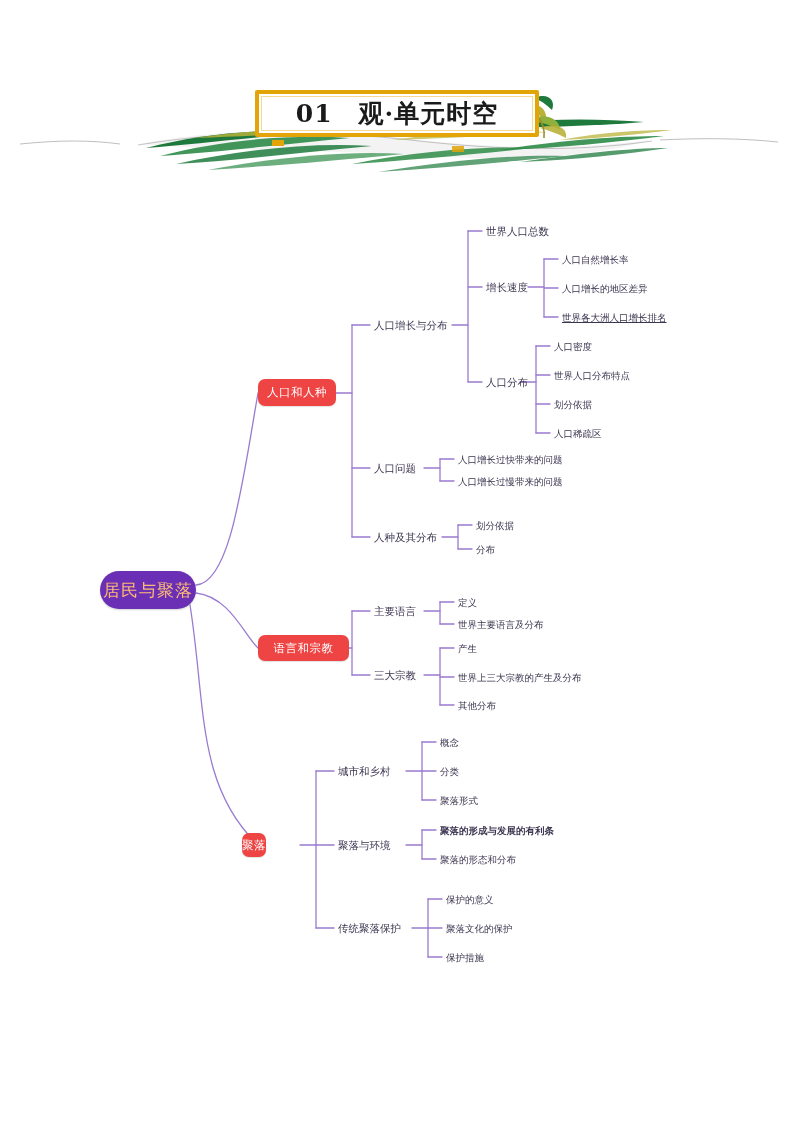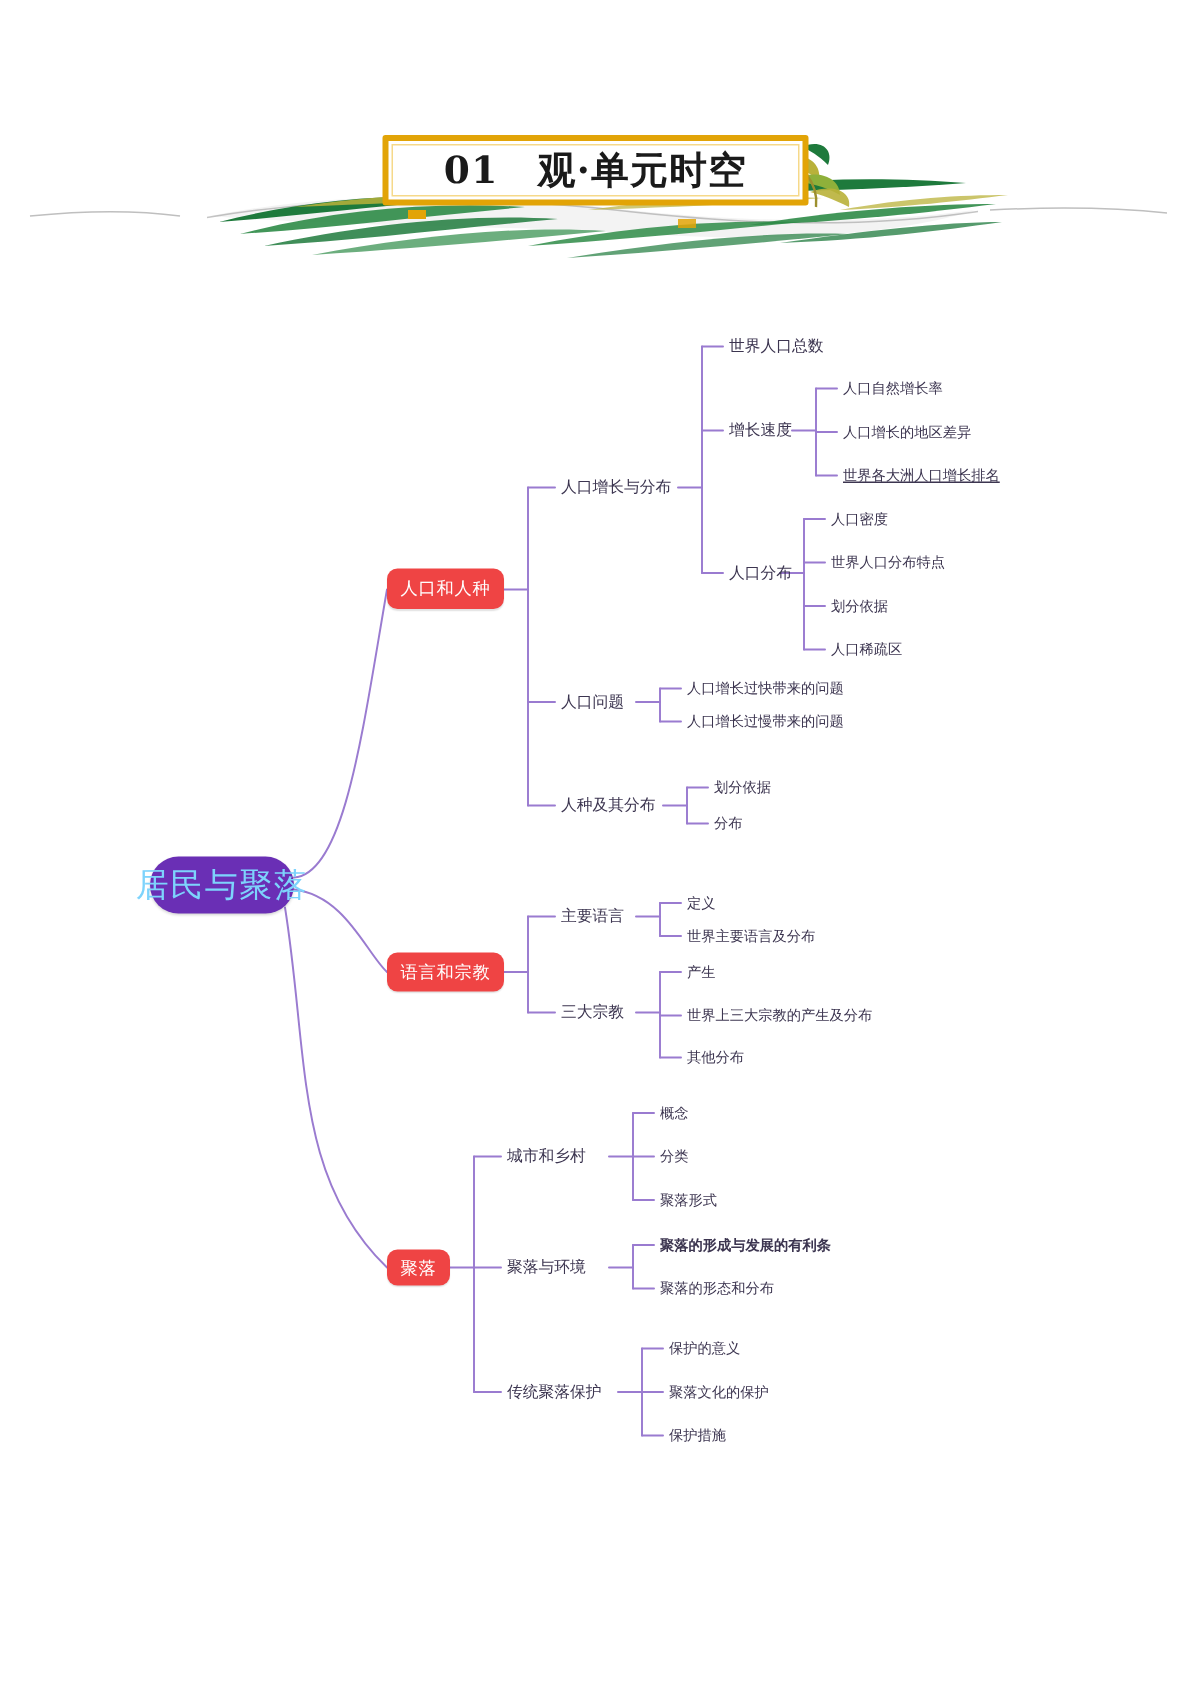--- a/index.html
+++ b/index.html
@@ -45,23 +45,23 @@
   .mindmap{position:absolute;left:0;top:185px;width:794px;height:800px;}
   .mm-svg{position:absolute;left:0;top:0;}
 
   .node-root,.node-l1{
     position:absolute;box-sizing:border-box;
     display:flex;align-items:center;justify-content:center;
     white-space:nowrap;
   }
   .node-root{
     background:#6A2FB5;
-    color:#7dd3fc;
+    color:#fdba74;
     border-radius:22px;
-    font-size:22px;
+    font-size:17px;
     letter-spacing:1px;
     box-shadow:0 1px 2px rgba(0,0,0,.18);
   }
   .node-l1{
     background:#ef4444;
     color:#ffffff;
     border-radius:7px;
     font-size:11.5px;
     letter-spacing:.5px;
     box-shadow:0 1px 1px rgba(0,0,0,.12);
@@ -213,24 +213,24 @@
       </g>
     </svg>
 
     <div class="node-root" style="left:100px;top:386px;width:96px;height:38px;">
       <span>居民与聚落</span>
     </div>
 
     <div class="node-l1" style="left:258px;top:194px;width:78px;height:27px;">
       <span>人口和人种</span>
     </div>
-    <div class="node-l1" style="left:258px;top:450px;width:78px;height:26px;">
+    <div class="node-l1" style="left:258px;top:450px;width:91px;height:26px;">
       <span>语言和宗教</span>
     </div>
-    <div class="node-l1" style="left:258px;top:648px;width:42px;height:24px;">
+    <div class="node-l1" style="left:242px;top:648px;width:24px;height:24px;">
       <span>聚落</span>
     </div>
 
     <div class="node-l2" style="left:374px;top:135px;">人口增长与分布</div>
     <div class="node-l2" style="left:374px;top:278px;">人口问题</div>
     <div class="node-l2" style="left:374px;top:347px;">人种及其分布</div>
 
     <div class="node-l2" style="left:486px;top:41px;">世界人口总数</div>
     <div class="node-l2" style="left:486px;top:97px;">增长速度</div>
     <div class="node-l2" style="left:486px;top:192px;">人口分布</div>

